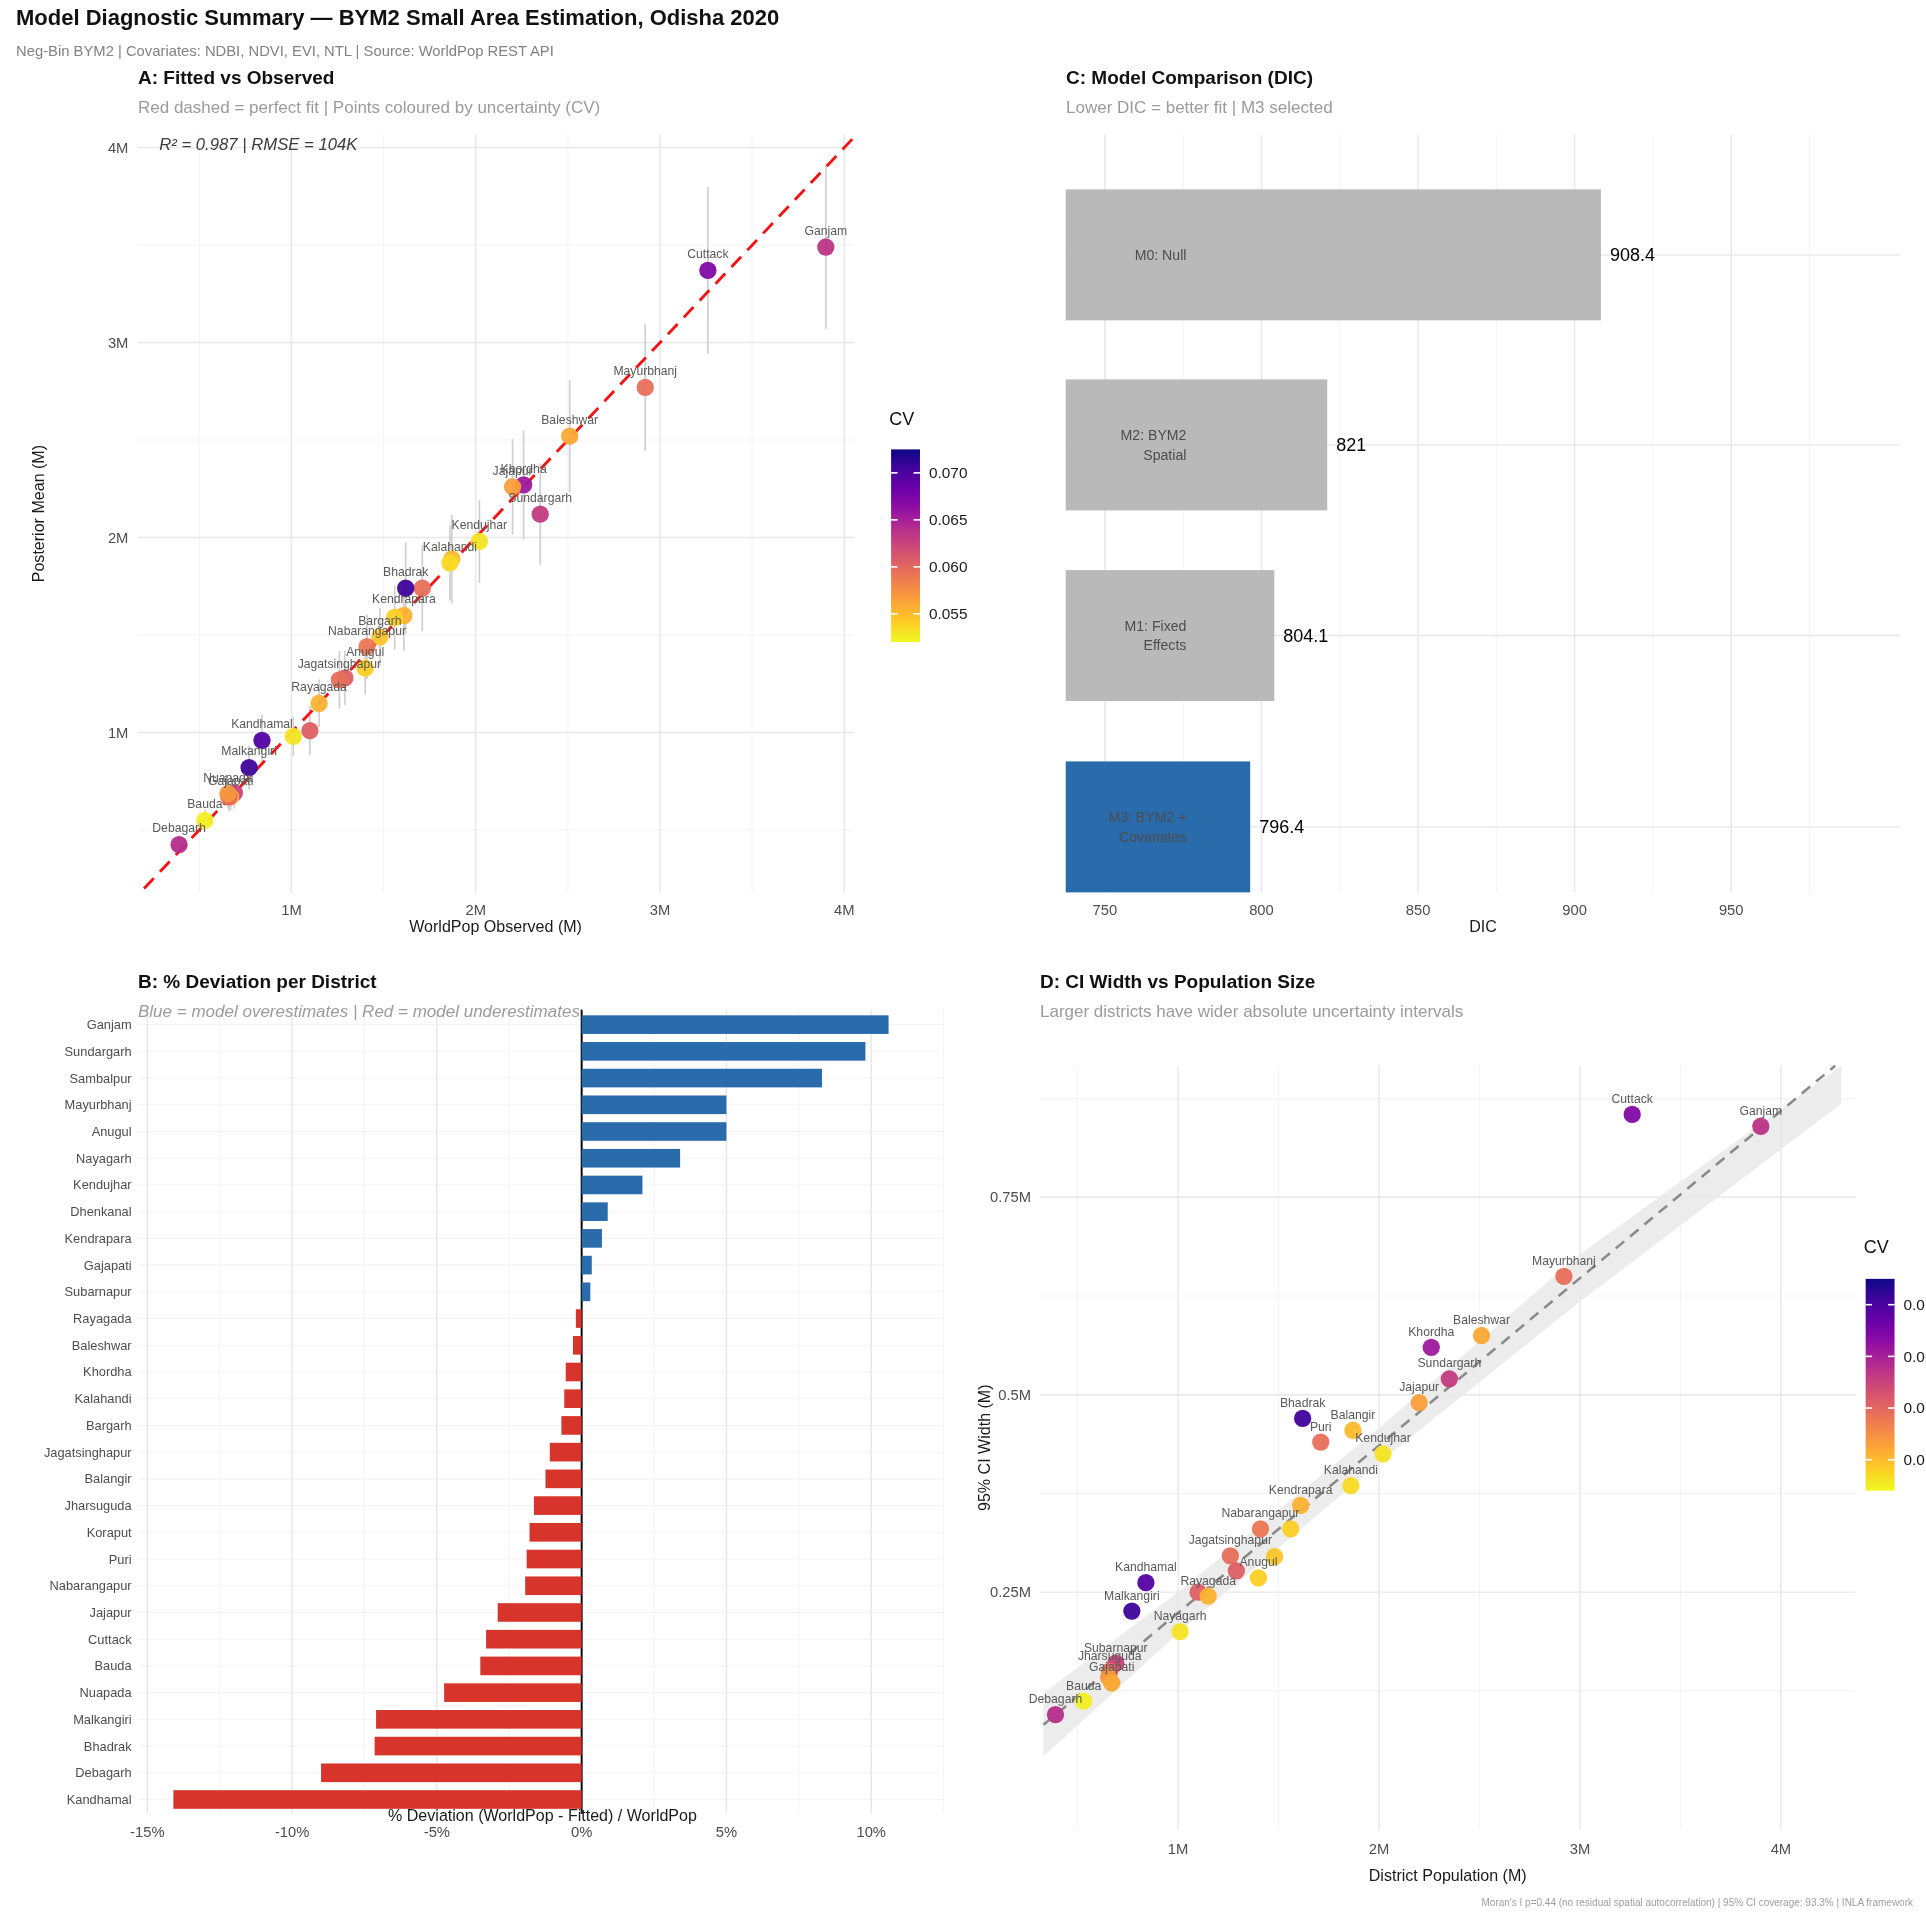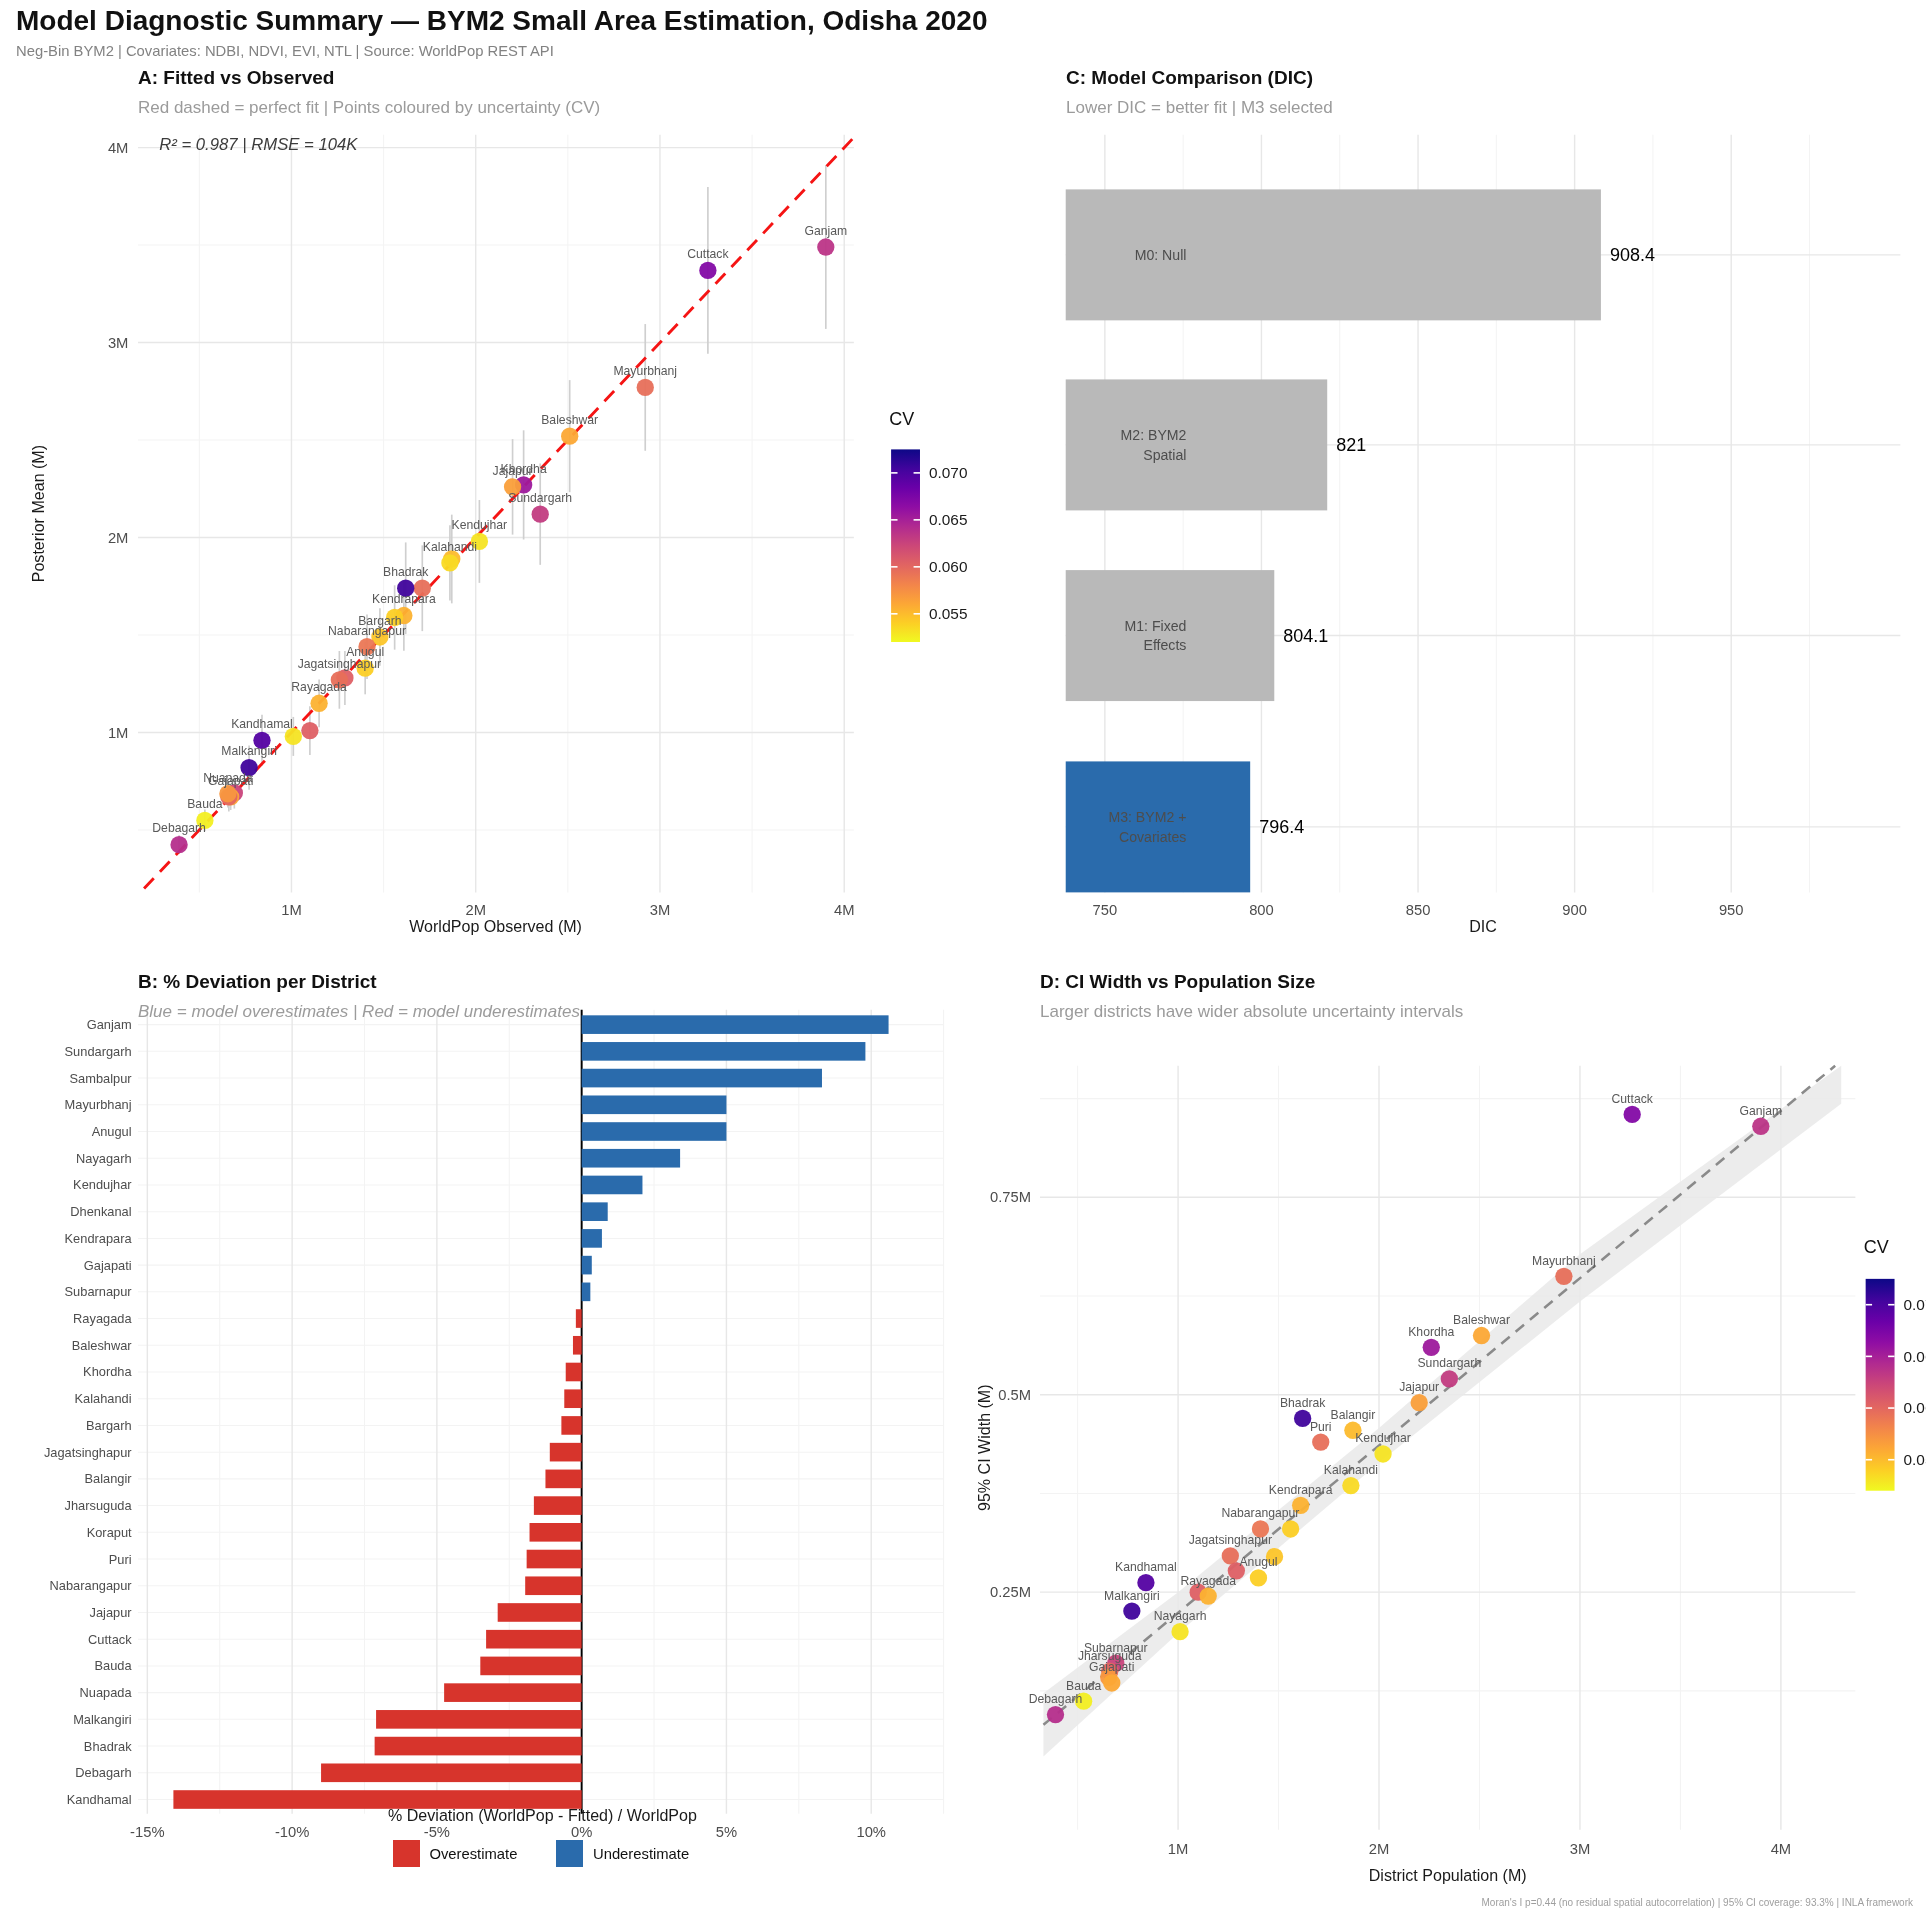--- a/index.html
+++ b/index.html
@@ -1,19 +1,19 @@
 <!DOCTYPE html>
 <html style="font-size:10.3px"><head>
 <meta charset="utf-8">
 <style>
   html,body{margin:0;padding:0;background:#fff;}
   .page{position:relative;width:1926px;height:1926px;background:#ffffff;
         font-family:"Liberation Sans", sans-serif;overflow:visible;}
   #figure{position:absolute;left:0;top:0;}
-  .main-title{position:absolute;left:16px;top:5.1px;font-size:28px;font-weight:bold;color:#111;}
+  .main-title{position:absolute;left:16px;top:5.1px;font-size:22px;font-weight:bold;color:#111;}
   .main-subtitle{position:absolute;left:16px;top:43px;font-size:14.8px;color:#828282;}
   .panel-title{position:absolute;font-size:19px;font-weight:bold;color:#111;}
   .panel-subtitle{position:absolute;font-size:17px;color:#9b9b9b;}
   .pt-a{left:138px;top:67px;} .ps-a{left:138px;top:98px;}
   .pt-c{left:1066px;top:67px;} .ps-c{left:1066px;top:98px;text-align:center;}
   .pt-b{left:138px;top:971px;} .ps-b{left:138px;top:1002px;font-style:italic;}
   .pt-d{left:1040px;top:971px;} .ps-d{left:1040px;top:1002px;}
   .footer-caption{position:absolute;right:13px;top:1897px;font-size:10px;color:#9e9e9e;text-align:right;}
   .axis-title{font-size:25px;fill:#1a1a1a;}
   .annot{font-size:26px;font-style:italic;fill:#3c3c3c;}
@@ -444,26 +444,16 @@
 
   <div class="panel-title pt-c">C: Model Comparison (DIC)</div>
   <div class="panel-subtitle ps-c">Lower DIC = better fit | M3 selected</div>
 
   <div class="panel-title pt-b">B: % Deviation per District</div>
   <div class="panel-subtitle ps-b">Blue = model overestimates | Red = model underestimates</div>
 
   <div class="panel-title pt-d">D: CI Width vs Population Size</div>
   <div class="panel-subtitle ps-d">Larger districts have wider absolute uncertainty intervals</div>
 
-  <div class="legend-row">
-    <div class="legend-item">
-      <span class="swatch" id="swatch-over" style="background: rgb(215, 52, 44);"></span>
-      <span>Overestimate</span>
-    </div>
-    <div class="legend-item">
-      <span class="swatch" id="swatch-under" style="background: rgb(42, 107, 172);"></span>
-      <span>Underestimate</span>
-    </div>
-  </div>
 
   <div class="footer-caption">Moran's I p=0.44 (no residual spatial autocorrelation) | 95% CI coverage: 93.3% | INLA framework</div>
 </div>
 
 
 </body></html>

